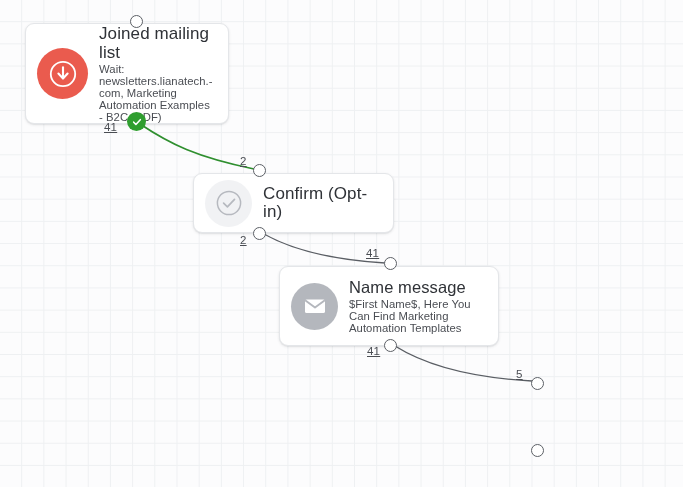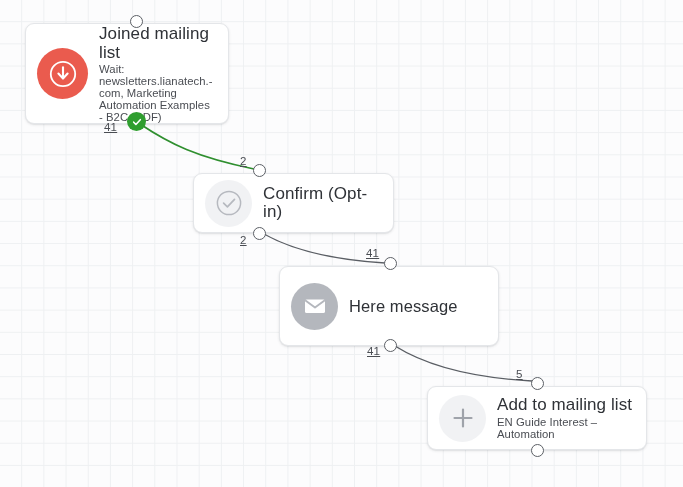--- a/index.html
+++ b/index.html
@@ -178,35 +178,25 @@
   </div>
 
   <div class="node" id="node-send">
     <div class="node-icon icon-gray">
       <svg width="26" height="26" viewBox="0 0 26 26" xmlns="http://www.w3.org/2000/svg">
         <rect x="3" y="6.5" width="20" height="13.5" rx="1.6" fill="#ffffff"></rect>
         <path d="M3.8 7.8 L13 14.6 L22.2 7.8" fill="none" stroke="#b4b7bd" stroke-width="1.9" stroke-linecap="round" stroke-linejoin="round"></path>
       </svg>
     </div>
     <div class="node-text">
-      <div class="node-title">Here message</div>
-    </div>
-  </div>
-
-  <div class="node" id="node-add">
-    <div class="node-icon icon-faint">
-      <svg width="28" height="28" viewBox="0 0 28 28" xmlns="http://www.w3.org/2000/svg">
-        <path d="M14 5.5 L14 22.5 M5.5 14 L22.5 14" stroke="#9fa3aa" stroke-width="2.2" stroke-linecap="round" fill="none"></path>
-      </svg>
-    </div>
-    <div class="node-text">
-      <div class="node-title">Add to mailing list</div>
-      <div class="node-sub">EN Guide Interest – Automation</div>
-    </div>
-  </div>
+      <div class="node-title">Name message</div>
+      <div class="node-sub">$First Name$, Here You Can Find Marketing Automation Templates</div>
+    </div>
+  </div>
+
 
   <div class="port" id="port-joined-top"></div>
 
   <div class="badge-ok" id="badge-joined-out">
     <svg width="12" height="12" viewBox="0 0 12 12" xmlns="http://www.w3.org/2000/svg">
       <path d="M2.7 6.2 L4.9 8.5 L9.3 3.7" stroke="#ffffff" stroke-width="1.6" stroke-linecap="round" stroke-linejoin="round" fill="none"></path>
     </svg>
   </div>
   <div class="count" id="count-joined-out">41</div>
 

